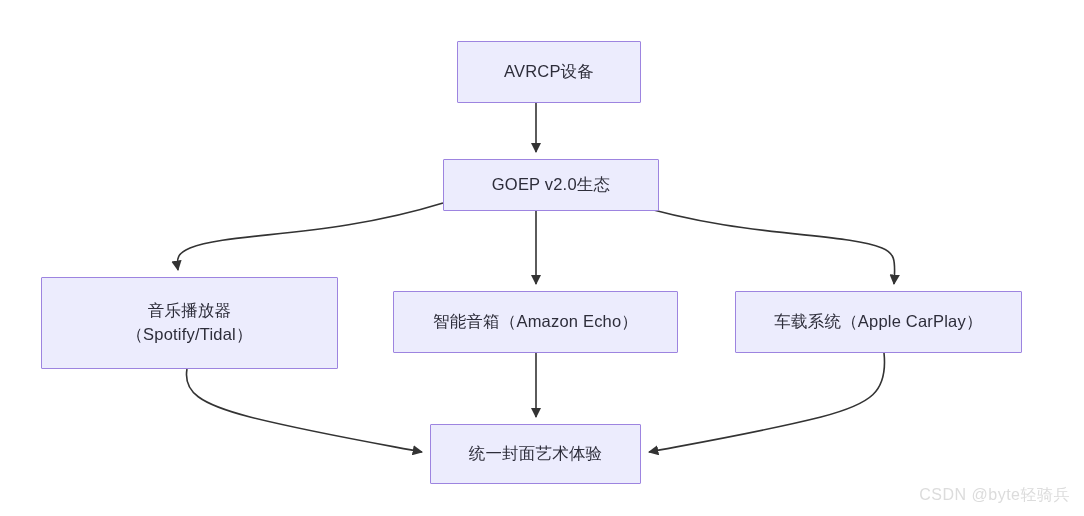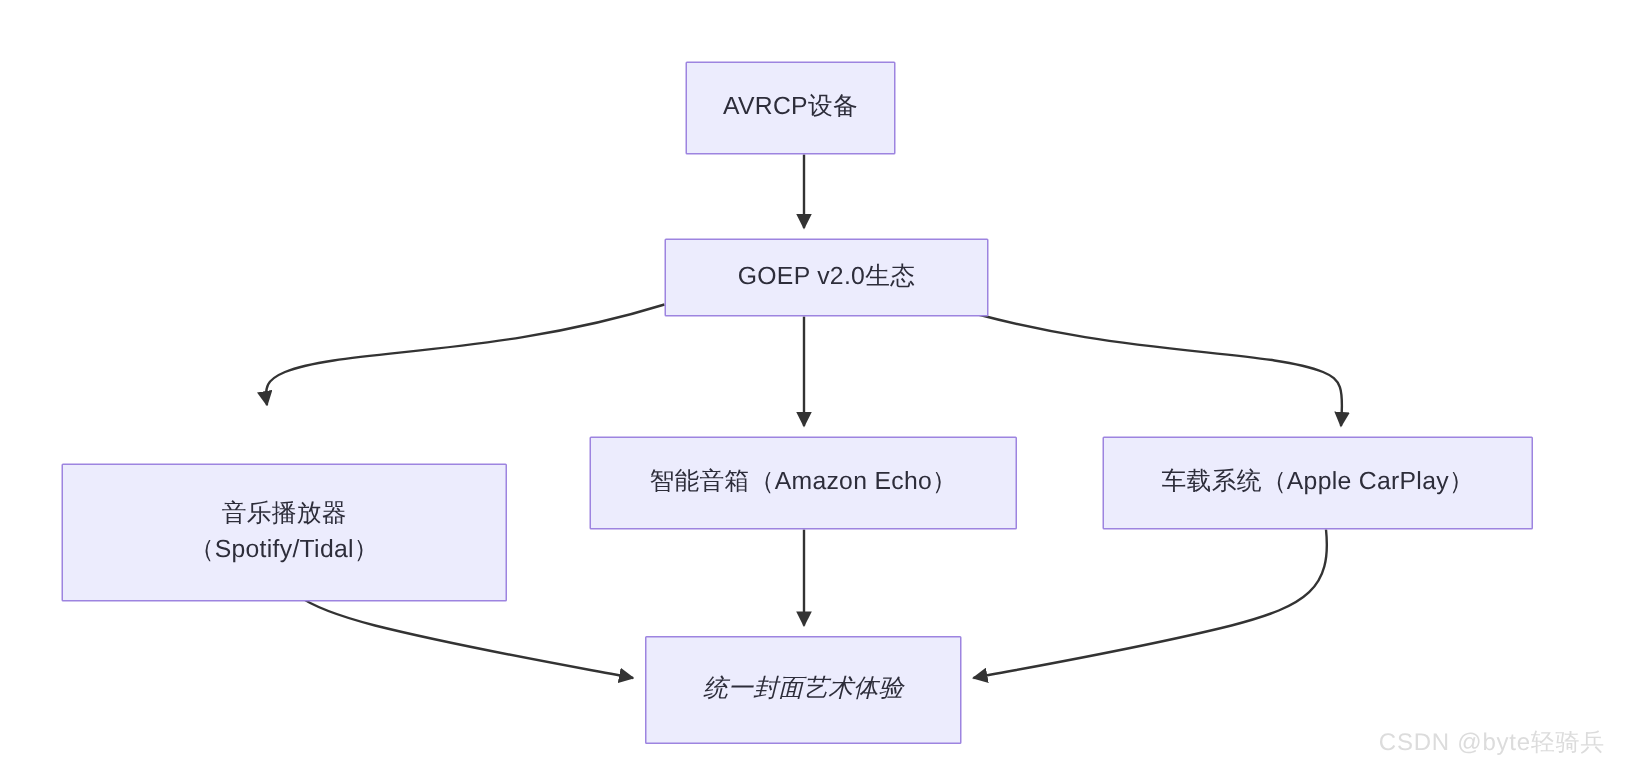--- a/index.html
+++ b/index.html
@@ -38,26 +38,26 @@
     color: #2d2d3a;
     font-size: 16.5px;
     line-height: 1.45;
     letter-spacing: 0.2px;
     white-space: pre-line;
   }
   .node span {
     display: block;
     padding: 0 10px;
   }
-  #n-avrcp   { left: 457px; top: 41px;  width: 140px; height: 62px; }
+  #n-avrcp   { left: 457px; top: 41px;  width: 184px; height: 62px; }
   #n-goep    { left: 443px; top: 159px; width: 216px; height: 52px; }
-  #n-player  { left: 41px;  top: 277px; width: 297px; height: 92px; margin-top: 32px; }
+  #n-player  { left: 41px;  top: 277px; width: 297px; height: 92px; }
   #n-speaker { left: 393px; top: 291px; width: 285px; height: 62px; }
   #n-car     { left: 735px; top: 291px; width: 287px; height: 62px; }
-  #n-unified { left: 430px; top: 424px; width: 211px; height: 72px; font-style: italic; }
+  #n-unified { left: 430px; top: 424px; width: 211px; height: 60px; }
 
   #watermark {
     position: absolute;
     right: 14px;
     bottom: 10px;
     font-size: 16px;
     color: #dcdcdc;
     letter-spacing: 0.5px;
     user-select: none;
     margin-left: 44px;

